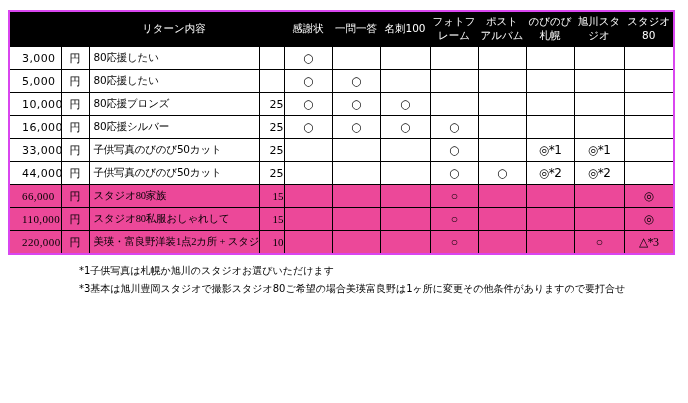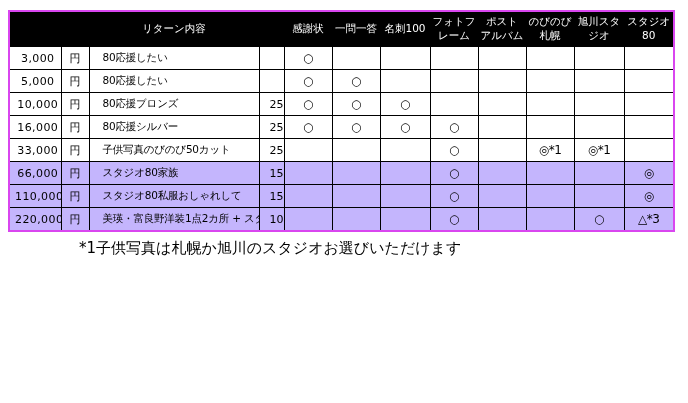--- a/index.html
+++ b/index.html
@@ -32,29 +32,29 @@
     vertical-align:middle;
     white-space:pre-line;
     padding:0 1px;
   }
   tbody td{
     height:22px;
     font-size:11px;
     vertical-align:middle;
     background:#fff;
   }
-  tr.shaded td{background:#c4b5fd;}
-  td.price{text-align:center;padding-left:5px;letter-spacing:.4px;}
+  tr.shaded td{background:#ec4899;font-family:Liberation Serif, serif;}
+  td.price{text-align:left;padding-left:12px;letter-spacing:.4px;}
   td.unit{text-align:center;}
-  td.content{text-align:left;padding-left:13px;font-size:10.5px;white-space:nowrap;letter-spacing:-.2px;}
+  td.content{text-align:left;padding-left:4px;font-size:10.5px;white-space:nowrap;letter-spacing:-.2px;}
   td.count{text-align:right;}
   td.mark{text-align:center;font-size:12px;letter-spacing:-.5px;}
   .footnotes{
     margin:7px 0 8px 71px;
-    font-size:15px;
+    font-size:10px;
     line-height:18px;
   }
   .footnote{white-space:nowrap;}
 </style>
 </head>
 <body>
 
 <div class="table-wrap">
   <table>
     <colgroup>
@@ -162,20 +162,34 @@
     <td class="mark"></td>
     <td class="mark"></td>
     <td class="mark"></td>
     <td class="mark">○</td>
     <td class="mark"></td>
     <td class="mark">◎*1</td>
     <td class="mark">◎*1</td>
     <td class="mark"></td>
   </tr>
 
+  <tr>
+    <td class="price">44,000</td>
+    <td class="unit">円</td>
+    <td class="content">子供写真のびのび50カット</td>
+    <td class="count">25</td>
+    <td class="mark"></td>
+    <td class="mark"></td>
+    <td class="mark"></td>
+    <td class="mark">○</td>
+    <td class="mark">○</td>
+    <td class="mark">◎*2</td>
+    <td class="mark">◎*2</td>
+    <td class="mark"></td>
+  </tr>
 
   <tr class="shaded">
     <td class="price">66,000</td>
     <td class="unit">円</td>
     <td class="content">スタジオ80家族</td>
     <td class="count">15</td>
     <td class="mark"></td>
     <td class="mark"></td>
     <td class="mark"></td>
     <td class="mark">○</td>
@@ -214,14 +228,15 @@
     <td class="mark"></td>
     <td class="mark"></td>
     <td class="mark">○</td>
     <td class="mark">△*3</td>
   </tr>
 </tbody>
   </table>
 
   <div class="footnotes">
     <div class="footnote">*1子供写真は札幌か旭川のスタジオお選びいただけます</div>
+    <div class="footnote">*3基本は旭川豊岡スタジオで撮影スタジオ80ご希望の場合美瑛富良野は1ヶ所に変更その他条件がありますので要打合せ</div>
   </div>
 </div>
 
 </body></html>

